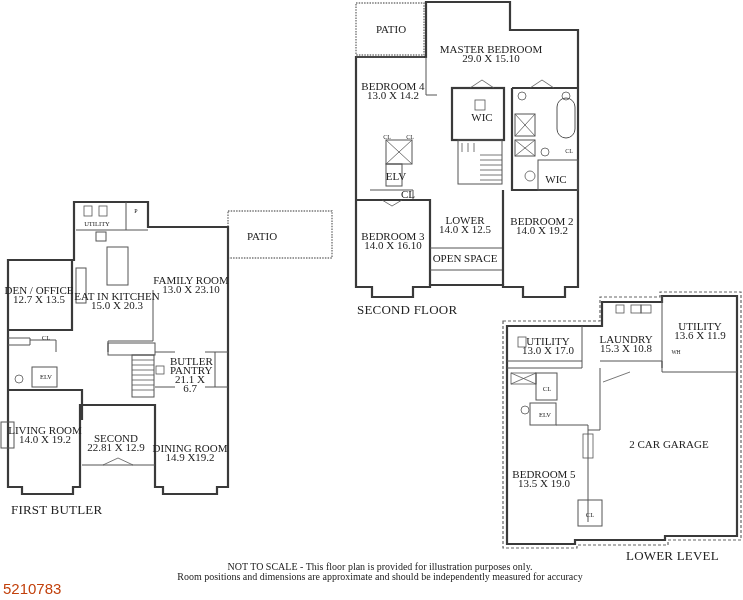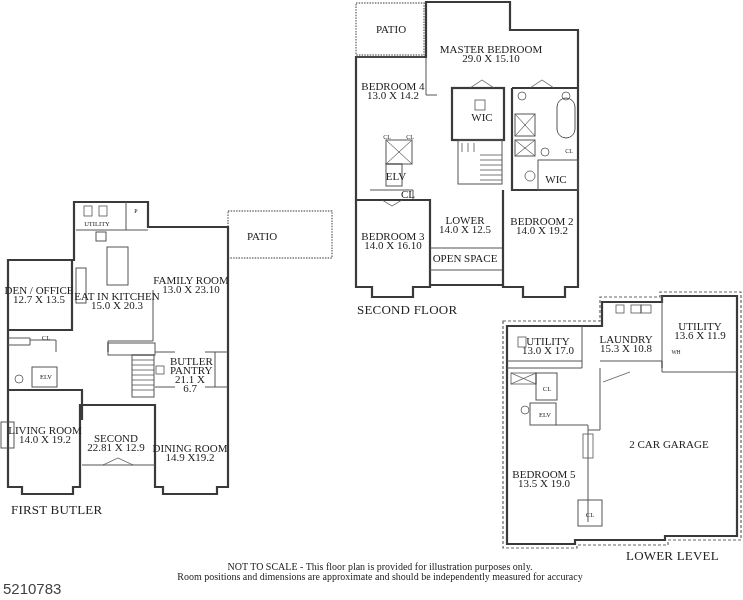--- a/index.html
+++ b/index.html
@@ -7,21 +7,21 @@
   svg.plan { position:absolute; left:0; top:0; width:743px; height:600px; }
   .w { fill:none; stroke:#3a3a3a; stroke-width:2.2; }
   .w2 { fill:none; stroke:#555; stroke-width:1; }
   .thin { fill:none; stroke:#555; stroke-width:0.8; }
   .dash { fill:none; stroke:#666; stroke-width:1.2; stroke-dasharray:3 2; }
   .dot { fill:none; stroke:#777; stroke-width:1.4; stroke-dasharray:1.5 1.2; }
   .lbl { position:absolute; font-family:"Liberation Serif", serif; font-size:11px; line-height:9px; color:#222; text-align:center; white-space:nowrap; transform:translateX(-50%); }
   .lbl .dim { display:block; }
   .floor { position:absolute; font-family:"Liberation Serif", serif; font-size:13px; color:#222; white-space:nowrap; letter-spacing:0.2px; }
   .note { position:absolute; font-family:"Liberation Serif", serif; font-size:10px; color:#222; text-align:center; white-space:nowrap; left:380px; transform:translateX(-50%); }
-  .mls { position:absolute; left:3px; top:580px; font-family:"Liberation Sans", sans-serif; font-size:15px; color:#404040; }
+  .mls { position:absolute; left:3px; top:580px; font-family:"Liberation Sans", sans-serif; font-size:15px; color:#c2410c; }
 </style>
 </head>
 <body>
 
 <svg class="plan" viewBox="0 0 743 600" xmlns="http://www.w3.org/2000/svg">
 
   <g>
 
     <rect class="dot" x="356" y="3" width="68" height="52"></rect>
 

